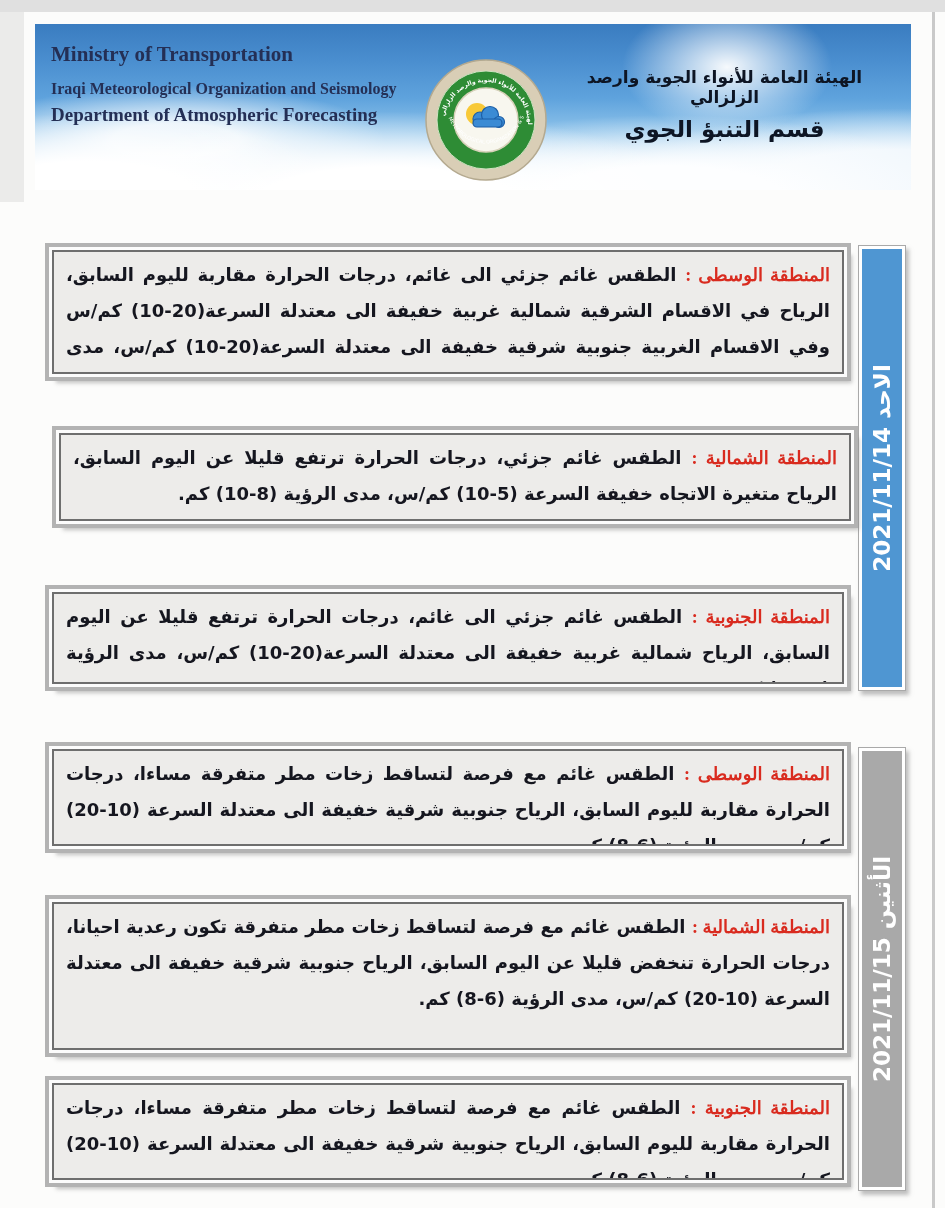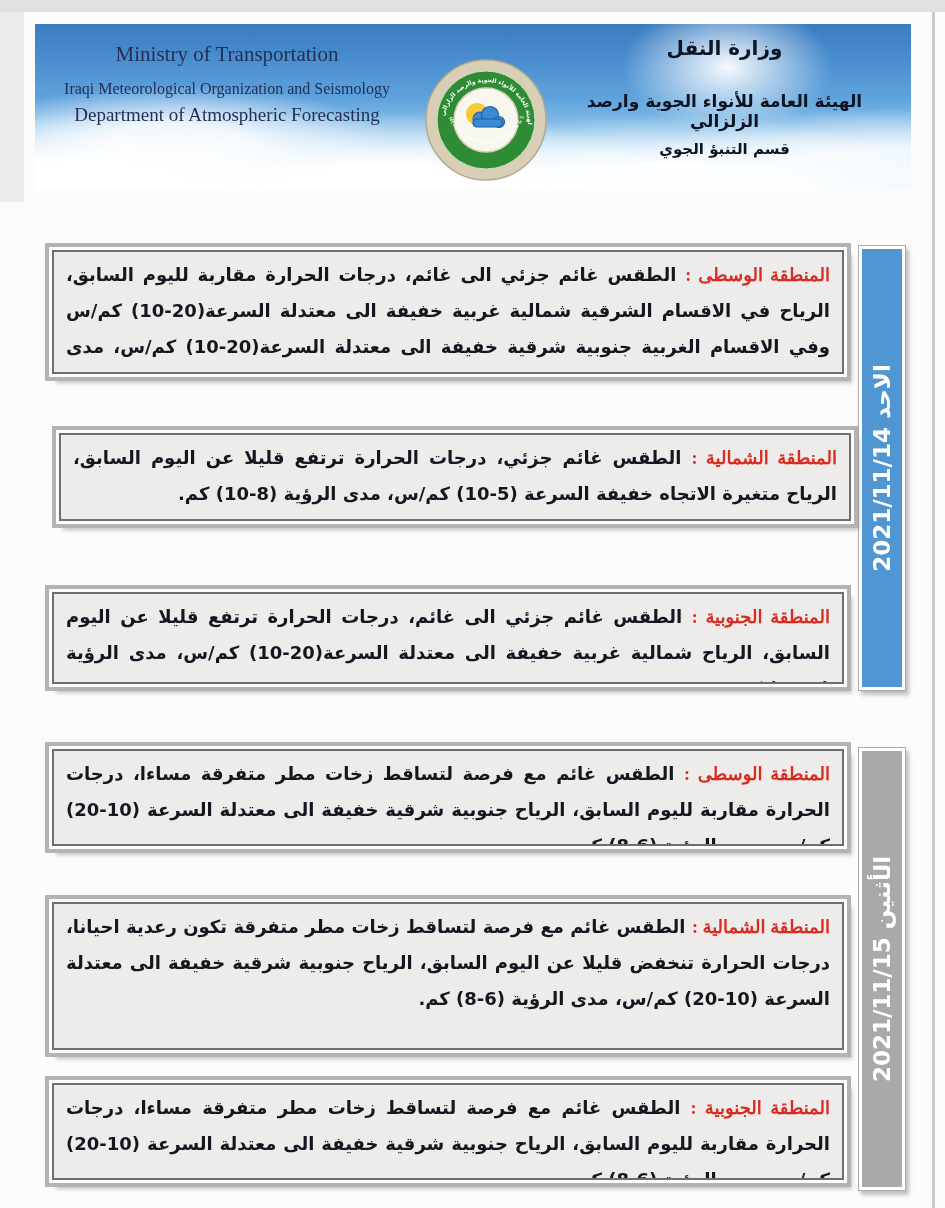--- a/index.html
+++ b/index.html
@@ -19,33 +19,33 @@
     background:
       radial-gradient(ellipse 150px 95px at 79% 26%, rgba(255,255,255,.95), rgba(255,255,255,0) 70%),
       radial-gradient(ellipse 260px 80px at 6% 102%, #ffffff 40%, rgba(255,255,255,0)),
       radial-gradient(ellipse 320px 95px at 40% 110%, #ffffff 42%, rgba(255,255,255,0)),
       radial-gradient(ellipse 300px 85px at 72% 106%, #fdfeff 40%, rgba(255,255,255,0)),
       radial-gradient(ellipse 280px 75px at 98% 96%, #f2f8fd 45%, rgba(255,255,255,0)),
       radial-gradient(ellipse 210px 55px at 16% 70%, rgba(255,255,255,.85) 30%, rgba(255,255,255,0)),
       linear-gradient(180deg,#3a7cc0 0%,#4a8ecf 22%,#5fa3dd 45%,#8ec3ea 65%,#c9e3f6 82%,#eef7fd 100%);
   }
   .hdr-en{
-    position:absolute;left:16px;top:18px;width:352px;text-align:center;
-    color:#242f55;font-family:"Liberation Serif",serif;
+    position:absolute;left:16px;top:18px;width:352px;text-align:left;
+    color:#242f55;font-family:"Liberation Serif",serif;font-weight:bold;
   }
   .hdr-en .l1{font-size:21px;margin-bottom:13px;}
   .hdr-en .l2{font-size:16px;margin-bottom:6px;}
   .hdr-en .l3{font-size:19px;}
   .hdr-ar{
     position:absolute;right:14px;top:12px;width:345px;text-align:center;
     direction:rtl;color:#0d1524;font-weight:bold;
   }
   .hdr-ar .a1{font-size:20px;margin-bottom:9px;}
   .hdr-ar .a2{font-size:17px;margin-bottom:9px;margin-top:31px;}
-  .hdr-ar .a3{font-size:15px;}
+  .hdr-ar .a3{font-size:23px;}
   .logo{position:absolute;left:424px;top:58px;width:124px;height:124px;}
 
   
   .fbox{
     position:absolute;left:52px;width:792px;box-sizing:border-box;
     background:#edecea;border:2px solid #6e6e6e;padding:5px 12px;overflow:hidden;
     box-shadow:0 0 0 3px #fcfcfc, 0 0 0 7px #b3b3b3, 6px 7px 4px 2px rgba(125,125,125,.45);
   }
   .fbox p{
     margin:0;direction:rtl;text-align:justify;
@@ -82,21 +82,20 @@
 <div class="edge-left"></div>
 <div class="edge-right"></div>
 
 <div class="header">
   <div class="hdr-en">
     <div class="l1">Ministry of Transportation</div>
     <div class="l2">Iraqi Meteorological Organization and Seismology</div>
     <div class="l3">Department of Atmospheric Forecasting</div>
   </div>
   <div class="hdr-ar">
-    <div class="a1">وزارة النقل</div>
     <div class="a2">الهيئة العامة للأنواء الجوية وارصد الزلزالي</div>
     <div class="a3">قسم التنبؤ الجوي</div>
   </div>
 </div>
 
 <div class="logo">
   <svg viewBox="0 0 124 124" width="124" height="124">
     <circle cx="62" cy="62" r="60" fill="#d9ceb6" stroke="#b4a98f" stroke-width="1.5"></circle>
     <circle cx="62" cy="62" r="49" fill="#2e8c35"></circle>
     <circle cx="62" cy="62" r="49" fill="none" stroke="#cfe3c2" stroke-width="1"></circle>

